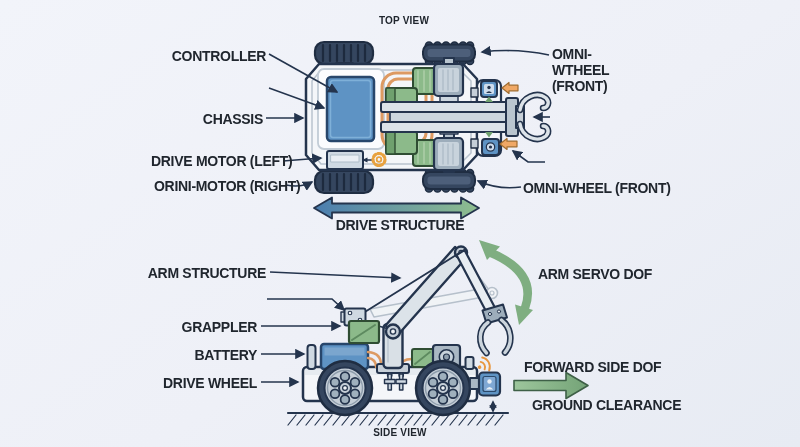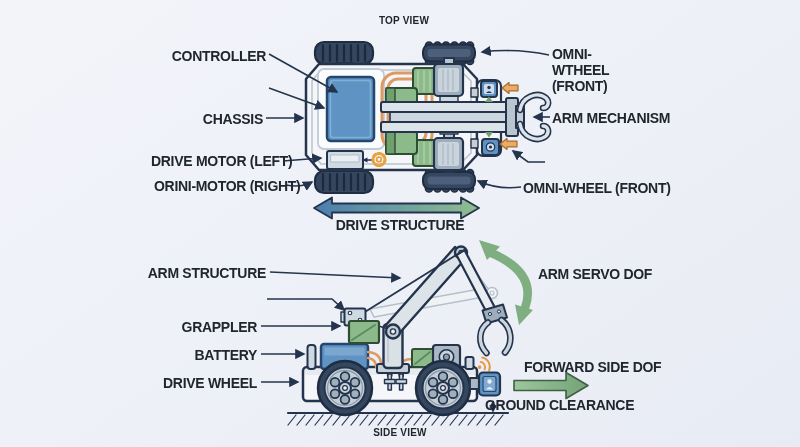--- a/index.html
+++ b/index.html
@@ -354,27 +354,26 @@
 
 <div class="lbl title c" style="left:354px;top:15px;width:100px">TOP VIEW</div>
 <div class="lbl title c" style="left:350px;top:427px;width:100px">SIDE VIEW</div>
 
 <div class="lbl r" style="left:136px;top:48px;width:130px">CONTROLLER</div>
 <div class="lbl r" style="left:133px;top:111px;width:130px">CHASSIS</div>
 <div class="lbl r" style="left:151px;top:153px;width:130px">DRIVE MOTOR (LEFT)</div>
 <div class="lbl r" style="left:154px;top:178px;width:130px">ORINI-MOTOR (RIGHT)</div>
 
 <div class="lbl wrap" style="left:552px;top:46px;width:86px">OMNI-WTHEEL (FRONT)</div>
-<div class="lbl" style="left:552px;top:110px;width:140px">ARM MECHANISM</div>
 <div class="lbl" style="left:523px;top:180px;width:160px">OMNI-WHEEL (FRONT)</div>
 
 <div class="lbl c" style="left:320px;top:217px;width:160px">DRIVE STRUCTURE</div>
 
 <div class="lbl r" style="left:136px;top:265px;width:130px">ARM STRUCTURE</div>
 <div class="lbl r" style="left:127px;top:319px;width:130px">GRAPPLER</div>
 <div class="lbl r" style="left:127px;top:347px;width:130px">BATTERY</div>
 <div class="lbl r" style="left:127px;top:375px;width:130px">DRIVE WHEEL</div>
 
 <div class="lbl" style="left:538px;top:266px;width:110px">ARM SERVO DOF</div>
 <div class="lbl" style="left:524px;top:359px;width:140px">FORWARD SIDE DOF</div>
-<div class="lbl" style="left:485px;top:397px;width:140px">GROUND CLEARANCE</div>
+<div class="lbl" style="left:532px;top:397px;width:140px">GROUND CLEARANCE</div>
 
 </div>
 
 </body></html>

